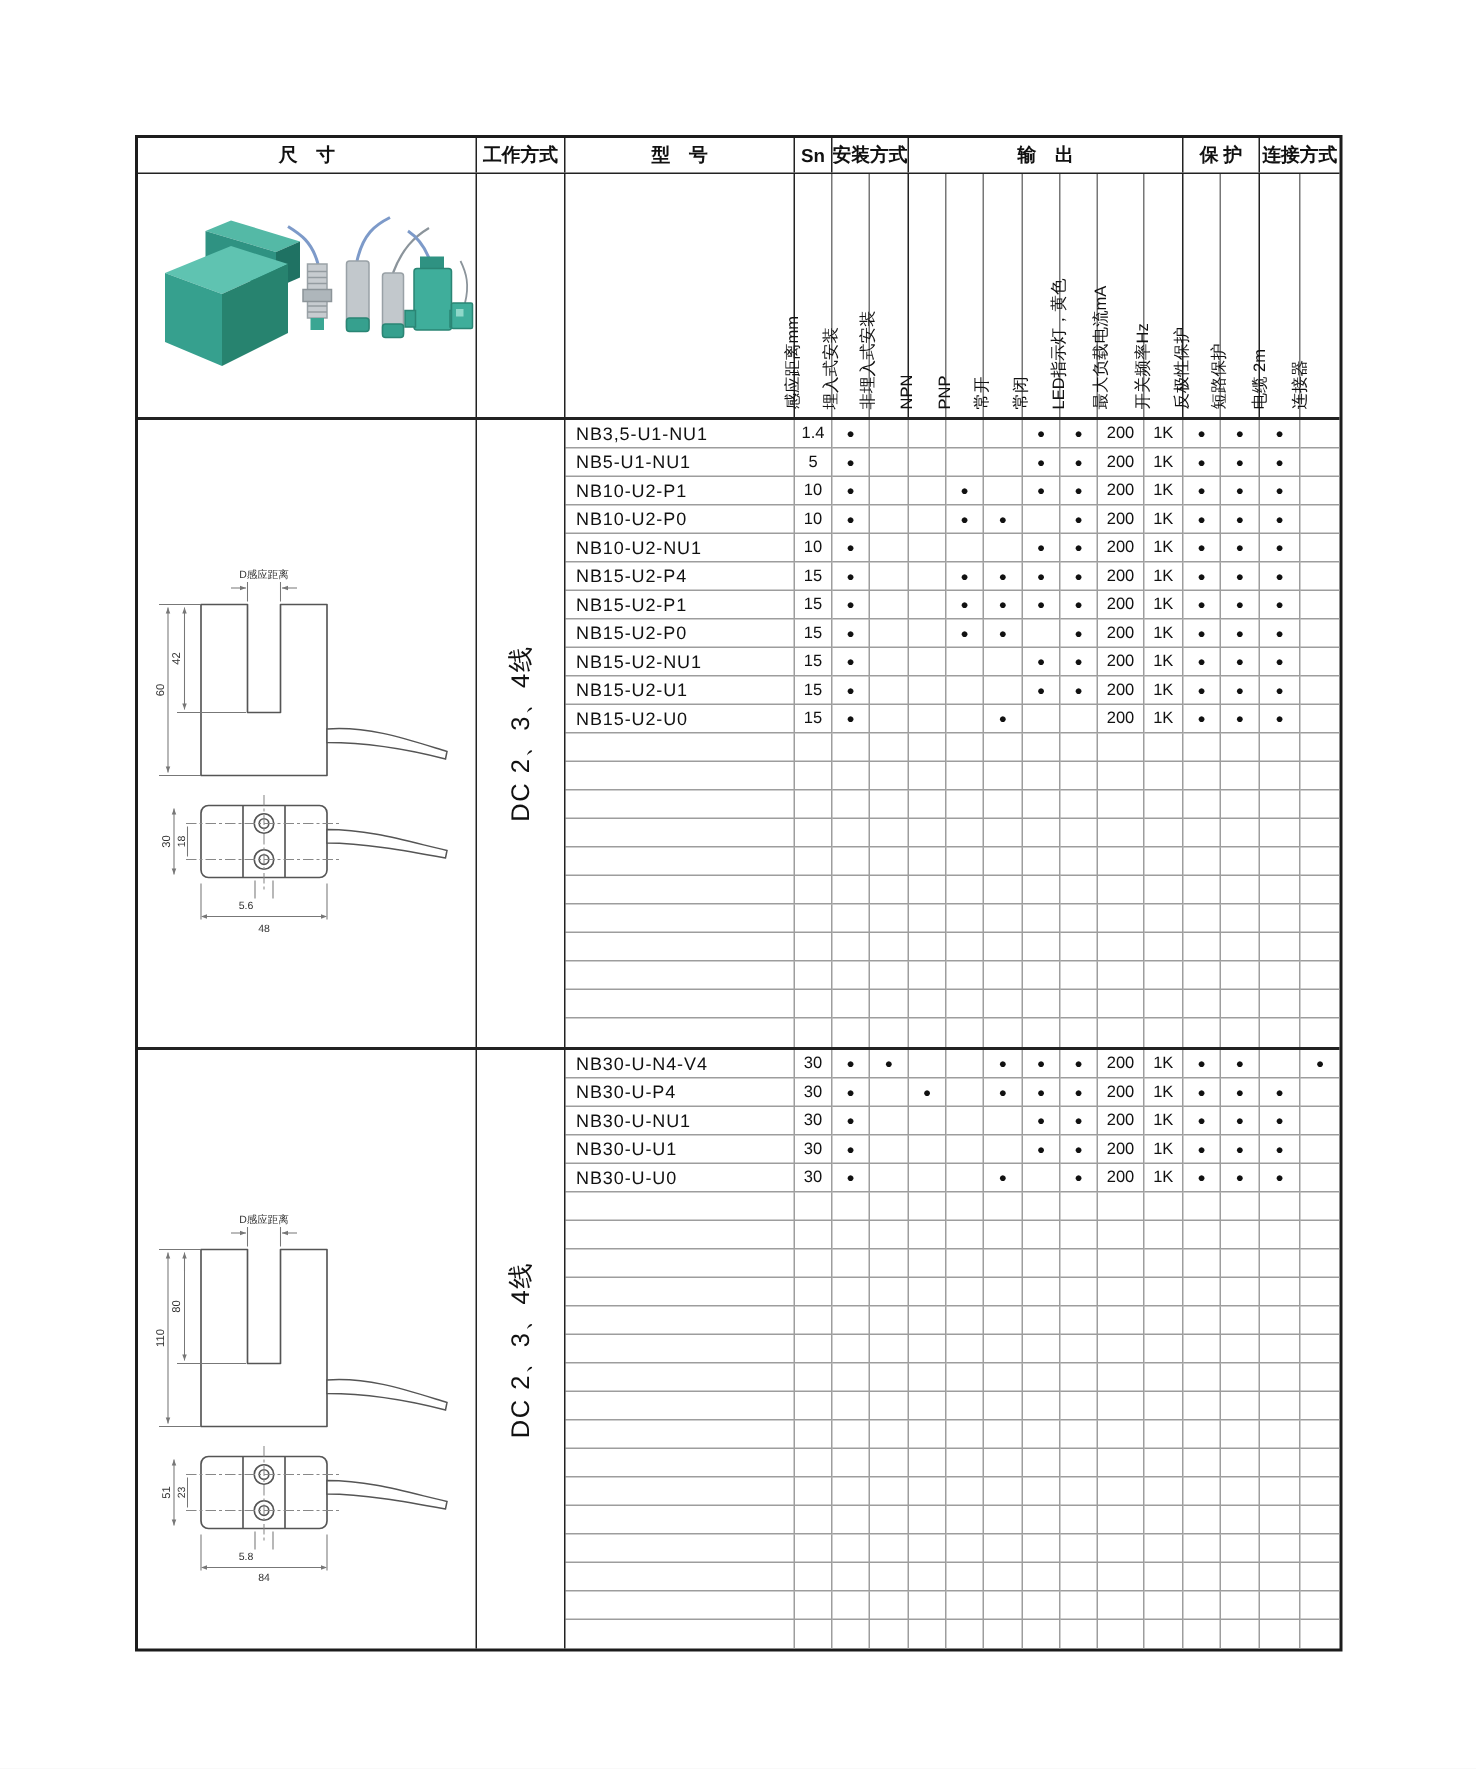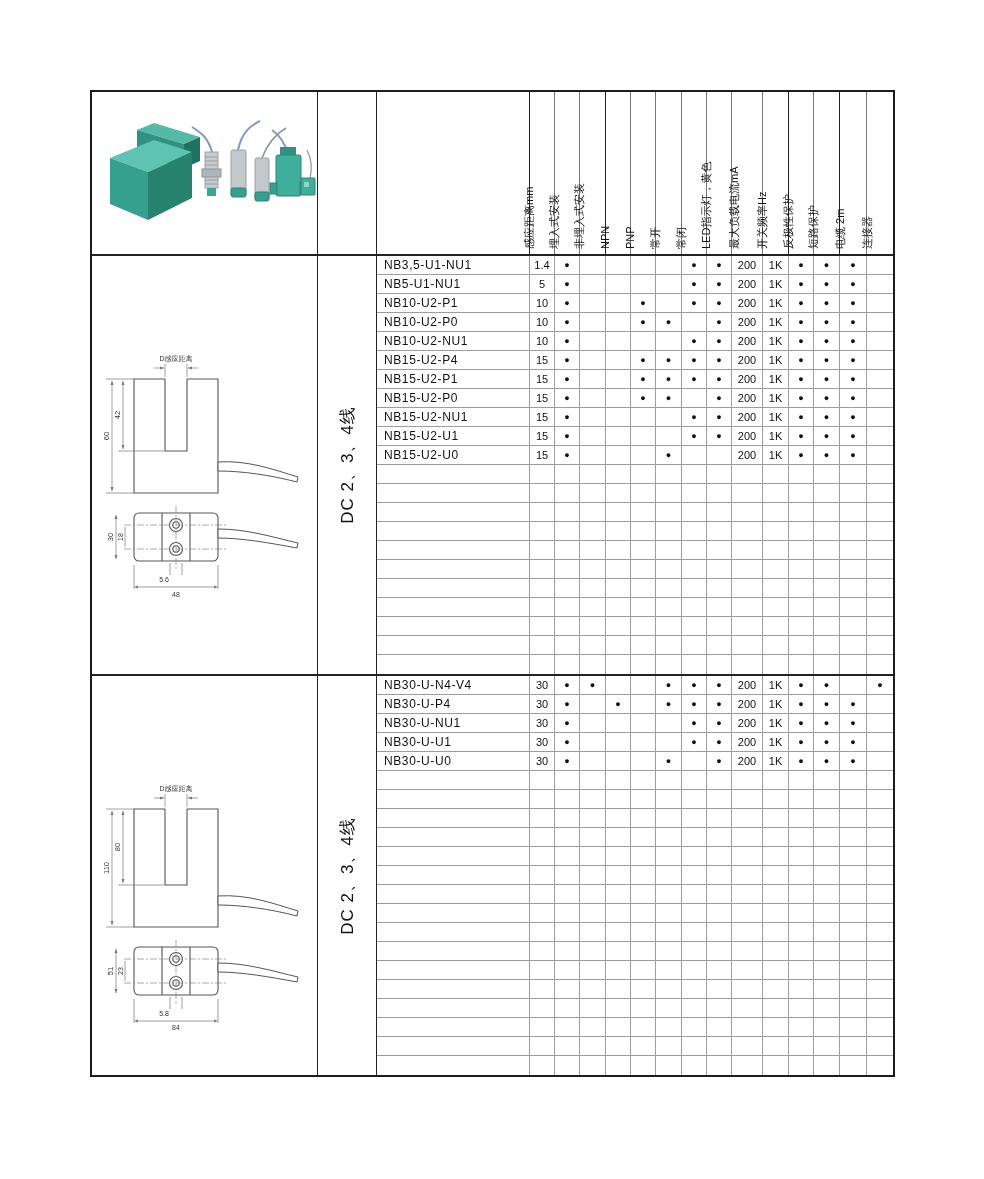--- a/index.html
+++ b/index.html
@@ -42,20 +42,30 @@
 
   svg text { font-family:"Liberation Sans", sans-serif; fill:#333; }
   .dim-drawing { display:block; }
 </style>
 </head>
 <body>
 
 <div class="page">
   <div class="tbl">
 
+    <div class="row-top">
+      <div class="hcell" style="width:226px">尺　寸</div>
+      <div class="hcell" style="width:59px">工作方式</div>
+      <div class="hcell" style="width:153px">型　号</div>
+      <div class="hcell" style="width:25px">Sn</div>
+      <div class="hcell" style="width:51px">安装方式</div>
+      <div class="hcell" style="width:183px">输　出</div>
+      <div class="hcell" style="width:51px">保 护</div>
+      <div class="hcell" style="width:53px">连接方式</div>
+    </div>
 
     <div class="row-vhead">
       <div class="vcell major" style="width:226px">
         <svg width="224" height="162" viewBox="0 0 224 162">
           <g>
             <polygon points="45,38 62,31 108,45 92,52" fill="#54b9a6"></polygon>
             <polygon points="45,38 92,52 92,76 45,63" fill="#2f9282"></polygon>
             <polygon points="92,52 108,45 108,69 92,76" fill="#1f7263"></polygon>
             <polygon points="18,66 62,48 100,60 56,80" fill="#5fc3b1"></polygon>
             <polygon points="18,66 56,80 56,128 18,112" fill="#36a08e"></polygon>

